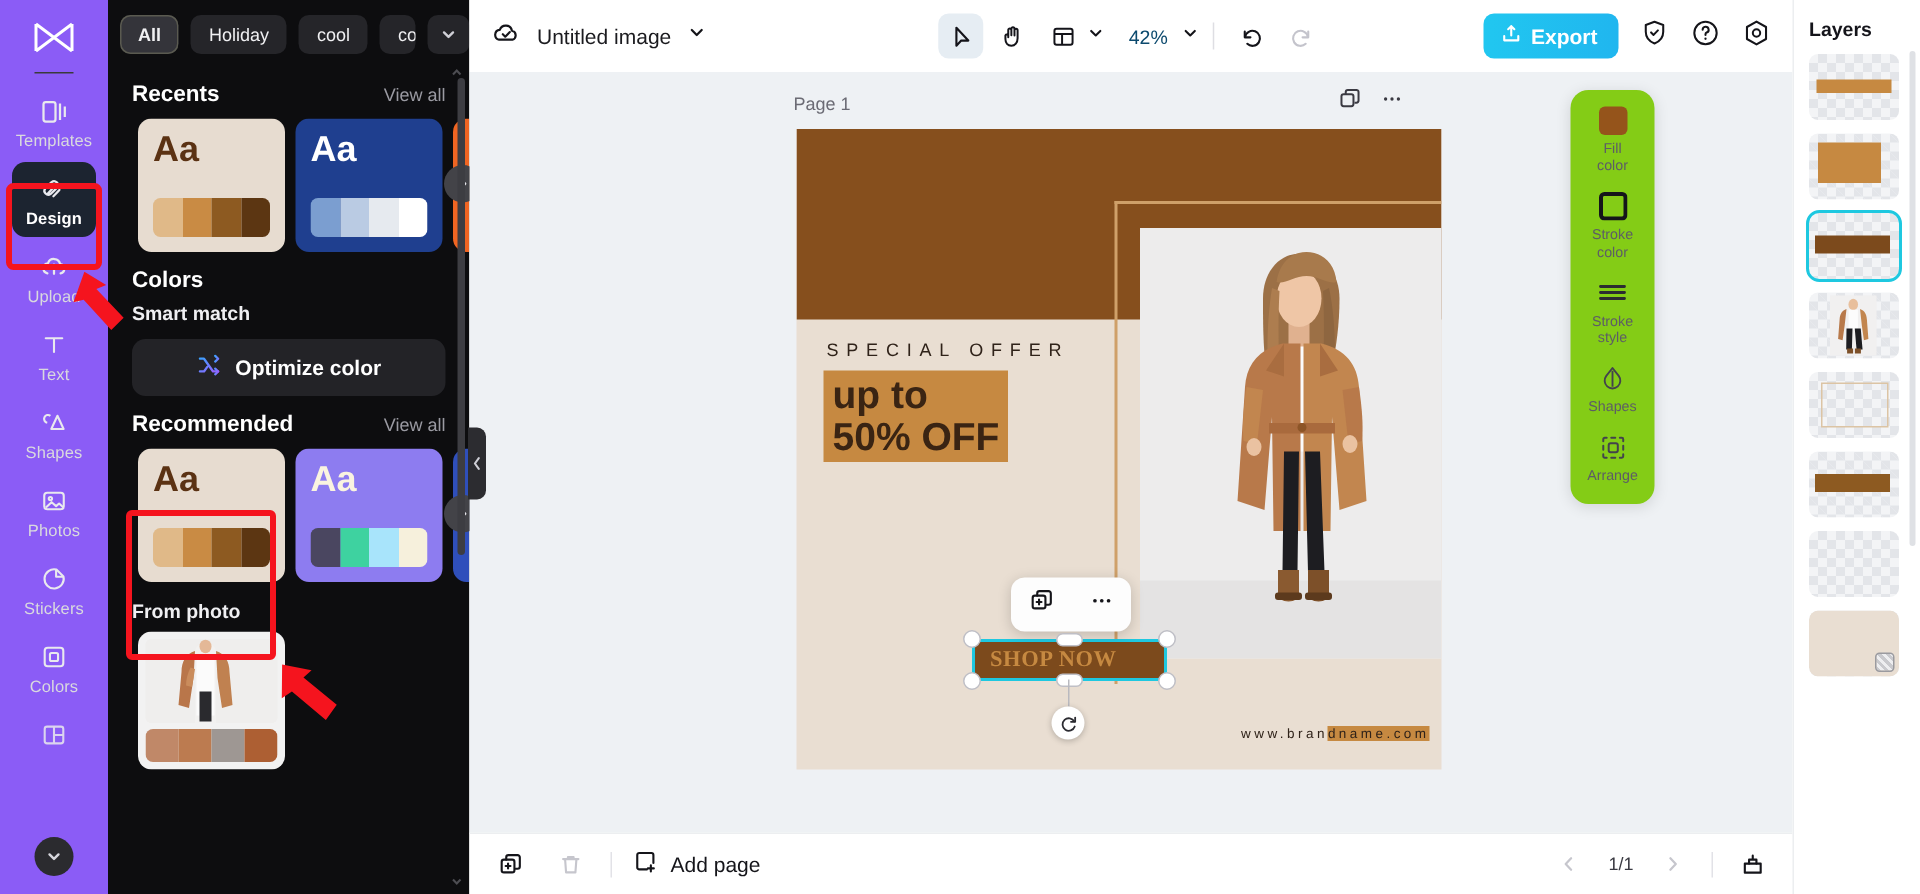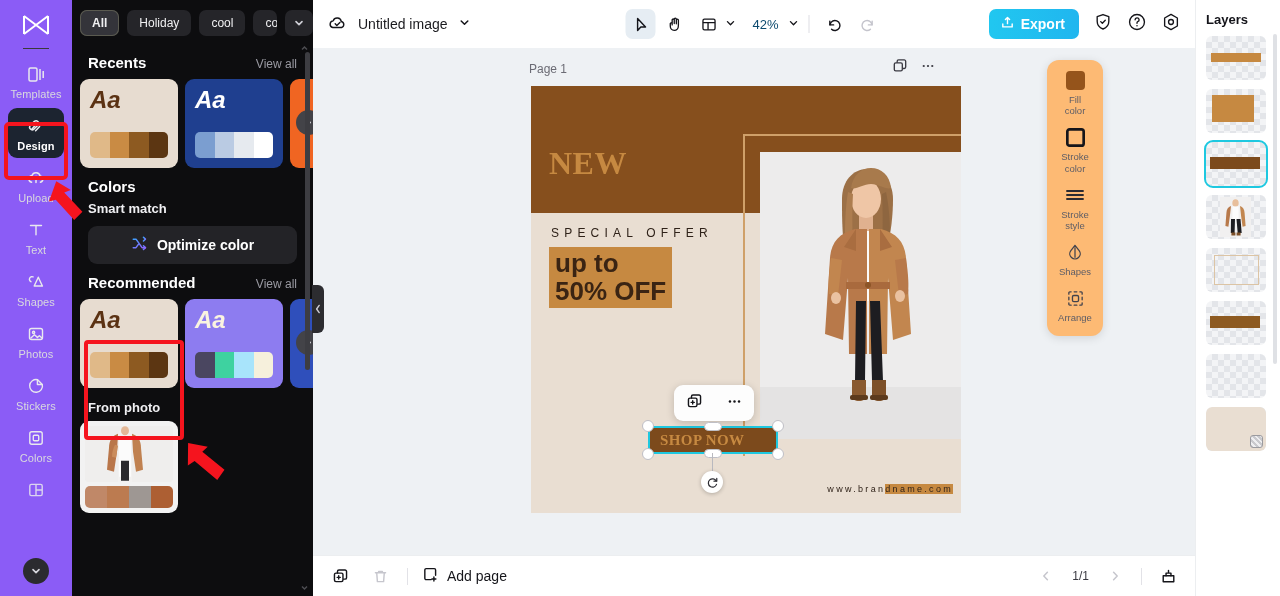--- a/index.html
+++ b/index.html
@@ -56,21 +56,21 @@
   .chip-caret { height: 26px; width: 28px; border-radius: 7px; background: #252529; display:flex;align-items:center;justify-content:center;cursor:pointer;flex:0 0 28px;}
 
   .sect-head {
     display: flex; align-items: baseline; justify-content: space-between;
     padding: 10px 16px 8px 16px;
   }
   .sect-title { color: #ffffff; font-size: 15px; font-weight: 700; }
   .sect-link { color: #9a9aa2; font-size: 12px; cursor: pointer; }
   .sub-title { color: #efeff2; font-size: 13px; font-weight: 600; padding: 4px 16px 6px; }
 
-  .row-wrap { position: relative; padding-left: 8px; font-style: italic; }
+  .row-wrap { position: relative; padding-left: 20px; }
   .row { display: flex; gap: 7px; overflow: hidden; }
   .sw-card {
     width: 98px; height: 89px; border-radius: 9px; flex: 0 0 98px;
     position: relative; padding: 9px 10px 10px; cursor: pointer;
     display: flex; flex-direction: column; justify-content: space-between;
   }
   .sw-aa { font-size: 24px; font-weight: 700; line-height: 1; }
   .sw-strip { height: 26px; border-radius: 5px; overflow: hidden; display: flex; }
   .sw-strip > i { flex: 1 1 0; display: block; }
   .row-next {
@@ -177,21 +177,21 @@
   .sel-rot-line { position: absolute; left: 63px; top: 26px; width: 1px; height: 18px; background: #b9b9bf; }
   .ctx-menu {
     position: absolute; left: 25px; top: -42px; height: 36px; width: 80px; border-radius: 9px;
     background: #fdfdfd; box-shadow: 0 2px 9px rgba(0,0,0,.18);
     display: flex; align-items: center; justify-content: space-around; color:#15151a;
   }
 
   
   .propbar {
     position: absolute; right: 92px; top: 12px; width: 56px;
-    background: #fdba74; border-radius: 12px; box-shadow: 0 2px 10px rgba(0,0,0,.12);
+    background: #84cc16; border-radius: 12px; box-shadow: 0 2px 10px rgba(0,0,0,.12);
     padding: 10px 0 12px; display: flex; flex-direction: column; align-items: center; gap: 11px; z-index: 20;
   }
   .prop {
     width: 52px; display: flex; flex-direction: column; align-items: center; gap: 4px; cursor: pointer;
   }
   .prop .pl { font-size: 9.5px; color: #5d5d66; line-height: 1.18; text-align: center; }
   .prop .pic { height: 20px; display: flex; align-items: center; justify-content: center; }
   .fill-chip { width: 19px; height: 19px; border-radius: 4px; background: #95541b; }
 
   
@@ -601,21 +601,20 @@
               <circle cx="4.2" cy="9" r="1.25"></circle>
               <circle cx="9" cy="9" r="1.25"></circle>
               <circle cx="13.8" cy="9" r="1.25"></circle>
             </svg>
         </span>
       </div>
 
       <div class="page">
         <div class="p-brownband"></div>
         <div class="p-new">
-          <div>NEW</div>
         </div>
 
         <div class="p-frame"></div>
         <div class="p-photo">
           <svg width="100%" height="100%" viewBox="0 0 201 287" preserveAspectRatio="xMidYMax slice">
             <rect width="201" height="287" fill="#edecec"></rect>
             <rect x="0" y="235" width="201" height="52" fill="#e4e3e3"></rect>
 
             <path d="M82 47c0-18 11-30 25-30s26 12 26 30c0 16-2 34-6 49l-9 3-28-2-6-4c-2-14-2-31-2-46Z" fill="#9c7046"></path>
 

